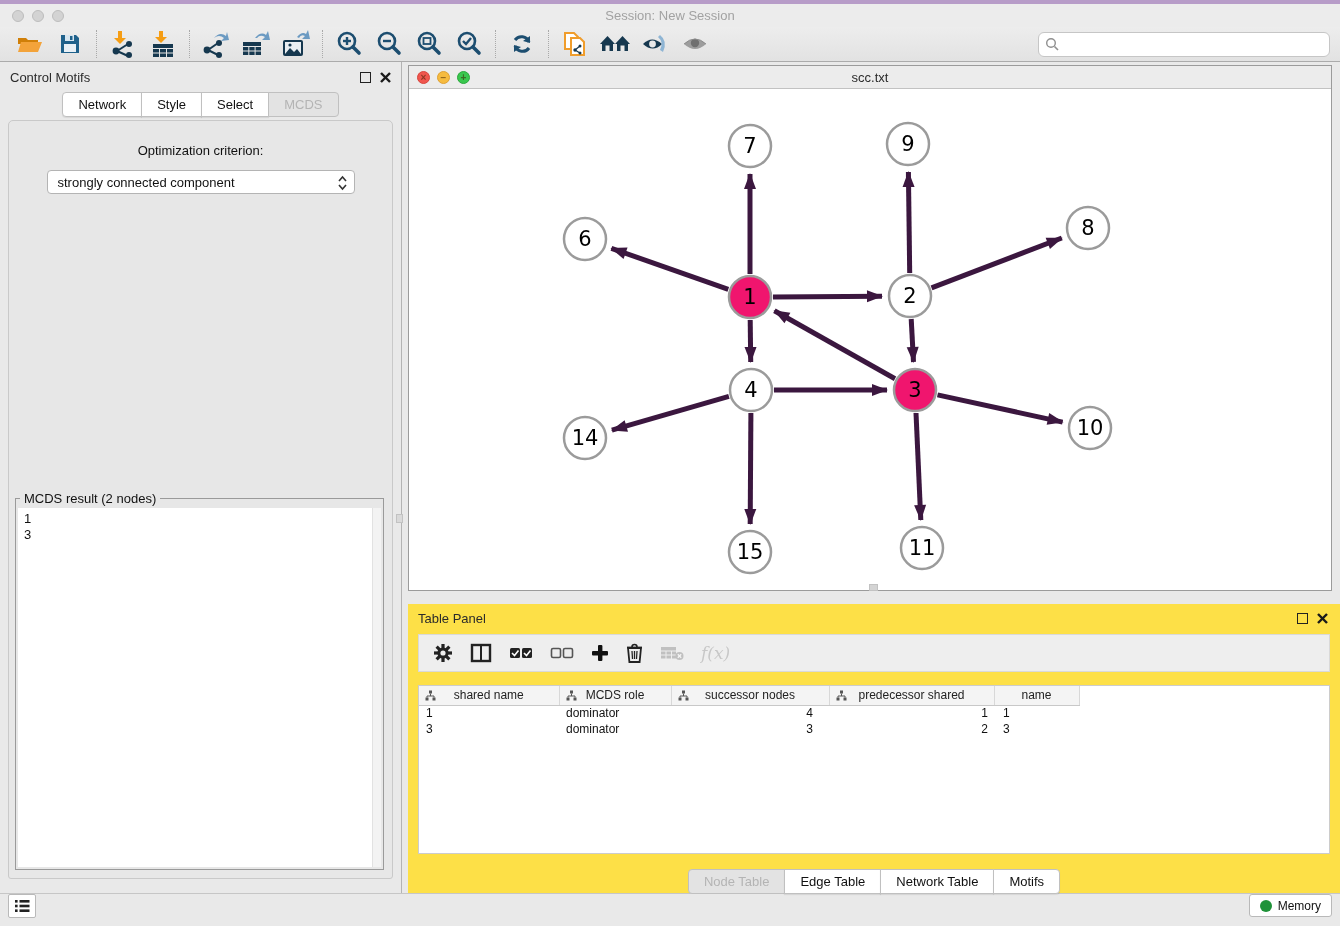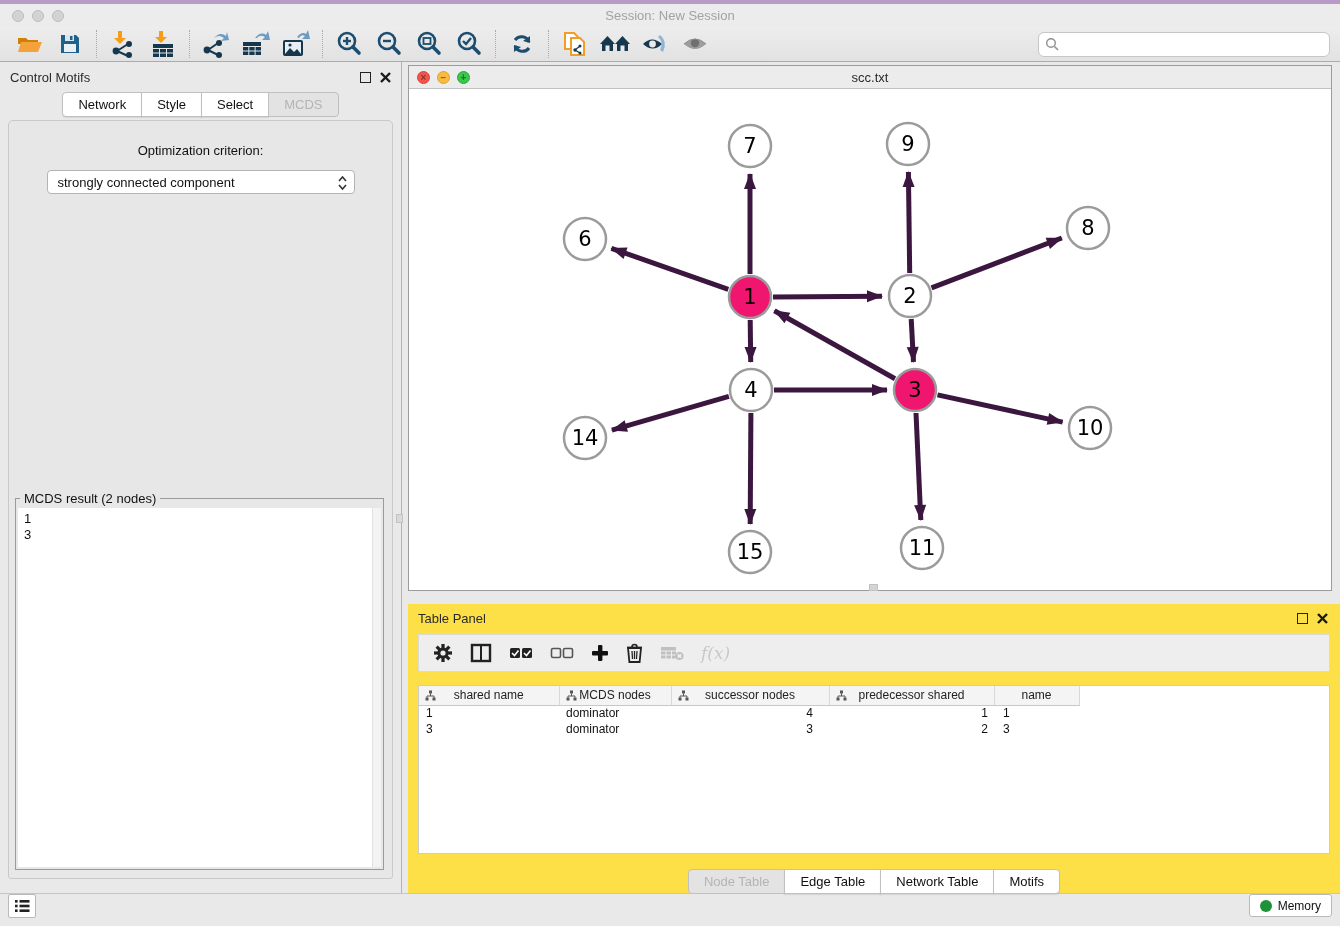--- a/index.html
+++ b/index.html
@@ -530,21 +530,21 @@
                   <rect x="7.5" y="7.5" width="3" height="3" fill="#555"></rect>
                 </svg><span>shared name</span></th>
               <th style="width: 112px;"><svg class="hdr-icon" width="11" height="11" viewBox="0 0 11 11">
                   <rect x="4" y="0.5" width="3" height="3" fill="#555"></rect>
                   <line x1="5.5" y1="3.5" x2="5.5" y2="6" stroke="#555" stroke-width="1"></line>
                   <line x1="2" y1="6" x2="9" y2="6" stroke="#555" stroke-width="1"></line>
                   <line x1="2" y1="6" x2="2" y2="7.5" stroke="#555" stroke-width="1"></line>
                   <line x1="9" y1="6" x2="9" y2="7.5" stroke="#555" stroke-width="1"></line>
                   <rect x="0.5" y="7.5" width="3" height="3" fill="#555"></rect>
                   <rect x="7.5" y="7.5" width="3" height="3" fill="#555"></rect>
-                </svg><span>MCDS nodes</span></th>
+                </svg><span>MCDS role</span></th>
               <th style="width: 158px;"><svg class="hdr-icon" width="11" height="11" viewBox="0 0 11 11">
                   <rect x="4" y="0.5" width="3" height="3" fill="#555"></rect>
                   <line x1="5.5" y1="3.5" x2="5.5" y2="6" stroke="#555" stroke-width="1"></line>
                   <line x1="2" y1="6" x2="9" y2="6" stroke="#555" stroke-width="1"></line>
                   <line x1="2" y1="6" x2="2" y2="7.5" stroke="#555" stroke-width="1"></line>
                   <line x1="9" y1="6" x2="9" y2="7.5" stroke="#555" stroke-width="1"></line>
                   <rect x="0.5" y="7.5" width="3" height="3" fill="#555"></rect>
                   <rect x="7.5" y="7.5" width="3" height="3" fill="#555"></rect>
                 </svg><span>successor nodes</span></th>
               <th style="width: 165px;"><svg class="hdr-icon" width="11" height="11" viewBox="0 0 11 11">

